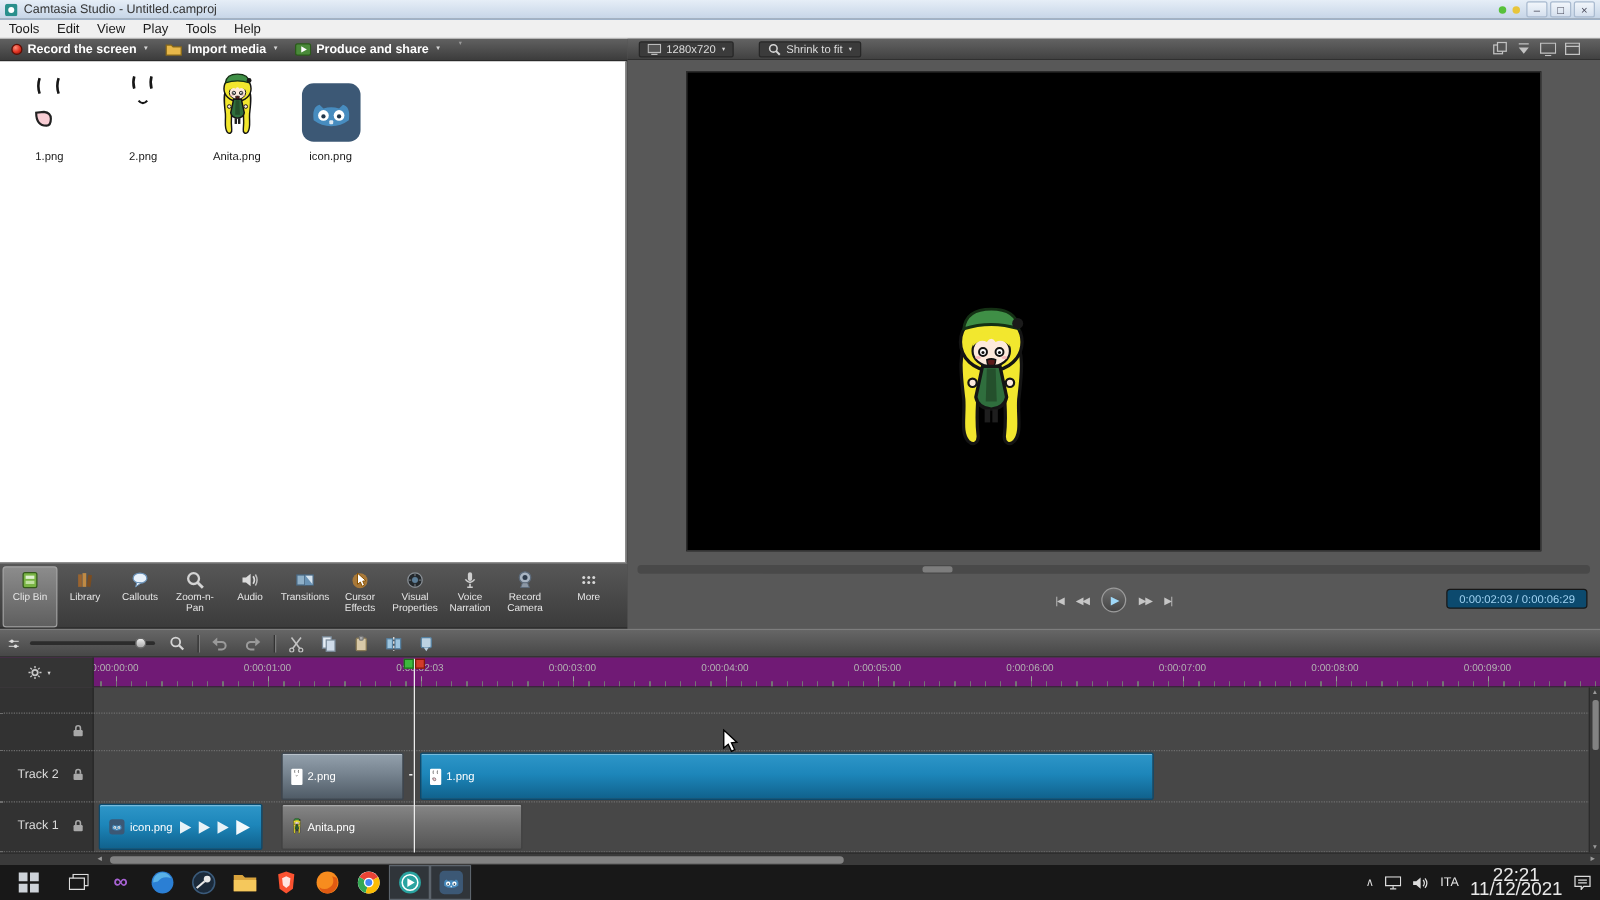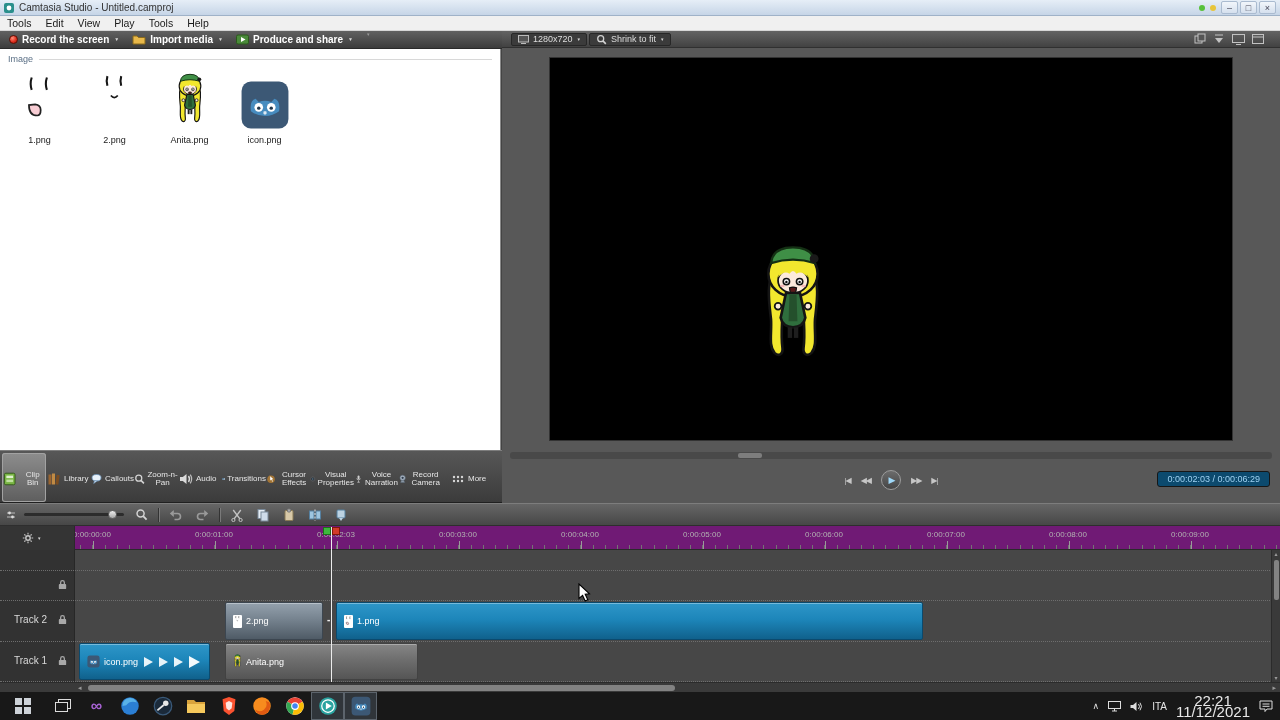--- a/index.html
+++ b/index.html
@@ -31,21 +31,21 @@
   .bin-group{display:flex;align-items:center;gap:6px;padding:5px 8px 0 8px}
   .bin-group .glabel{font-size:9px;color:#5a6f85}
   .bin-group .gline{flex:1;height:1px;background:#d8d8d8}
   .bin-thumbs{display:flex;padding:6px 0 0 2px}
   .bin-item{width:75px;display:flex;flex-direction:column;align-items:center}
   .thumbwrap{height:60px;display:flex;align-items:flex-end;justify-content:center}
   .bin-label{font-size:9px;color:#1a1a1a;margin-top:5px}
 
   
   .tabsbar{position:absolute;left:0;top:450px;width:502px;height:53px;background:linear-gradient(#575757,#3b3b3b);border-top:1px solid #7d7d7d;border-bottom:1px solid #202020;display:flex;padding:2px 0 0 2px}
-  .tab{width:44px;display:flex;align-items:center;padding-top:3px;gap:2px;border-radius:3px}
+  .tab{width:44px;display:flex;flex-direction:column;align-items:center;padding-top:3px;gap:2px;border-radius:3px}
   .tab.active{background:linear-gradient(#8d8d8d,#5e5e5e);box-shadow:inset 0 0 0 1px #a2a2a2}
   .tab.more{margin-left:8px;width:42px}
   .tab-lbl{font-size:8px;line-height:8.5px;color:#e6e6e6;text-align:center}
 
   
   .pvpanel{position:absolute;left:502px;top:31px;width:778px;height:472px;background:#585858}
   .pvtb{position:absolute;left:0;top:0;width:778px;height:17px;background:linear-gradient(#636363,#424242);border-bottom:1px solid #303030;display:flex;align-items:center}
   .pvbtn{display:flex;align-items:center;gap:4px;height:13px;background:#3b3b3b;border:1px solid #272727;border-radius:2px;color:#ddd;font-size:9px;padding:0 6px}
   .pv-right{margin-left:auto;margin-right:16px;display:flex;gap:7px;align-items:center}
   .canvas{position:absolute;left:47px;top:26px;width:684px;height:384px;background:#000;border:1px solid #333}
@@ -219,24 +219,20 @@
             <polygon points="5,3 9.5,5.5 5,8" fill="#fff"></polygon>
           </svg>
       </span>
       <span>Produce and share</span>
       <span class="caret">▼</span>
     </div>
     <span class="caret" style="margin-left:6px;color:#9a9a9a">▾</span>
   </div>
 
   <div class="binpanel">
-    <div class="bin-group">
-      <span class="glabel">Image</span>
-      <span class="gline"></span>
-    </div>
     <div class="bin-thumbs">
       <div class="bin-item">
         <span class="thumbwrap">
             <svg width="42" height="58">
               <use href="#sym-face1"></use>
             </svg>
           </span>
         <span class="bin-label">1.png</span>
       </div>
       <div class="bin-item">
@@ -360,21 +356,21 @@
   <div class="pvpanel">
     <div class="pvtb">
       <div class="pvbtn" style="margin-left:9px">
         <svg width="11" height="9" viewBox="0 0 11 9">
             <rect x="0.5" y="0.5" width="10" height="6.5" fill="#555" stroke="#bbb"></rect>
             <line x1="3" y1="8.5" x2="8" y2="8.5" stroke="#bbb"></line>
           </svg>
         <span>1280x720</span>
         <span class="caret">▾</span>
       </div>
-      <div class="pvbtn" style="margin-left:2px">
+      <div class="pvbtn" style="margin-left:20px">
         <svg width="11" height="11" viewBox="0 0 14 14">
             <use href="#sym-magnifier"></use>
           </svg>
         <span>Shrink to fit</span>
         <span class="caret">▾</span>
       </div>
       <div class="pv-right">
         <span>
             <svg width="12" height="12" viewBox="0 0 12 12">
               <rect x="1" y="3" width="7" height="7" fill="none" stroke="#c2c2c2"></rect>

